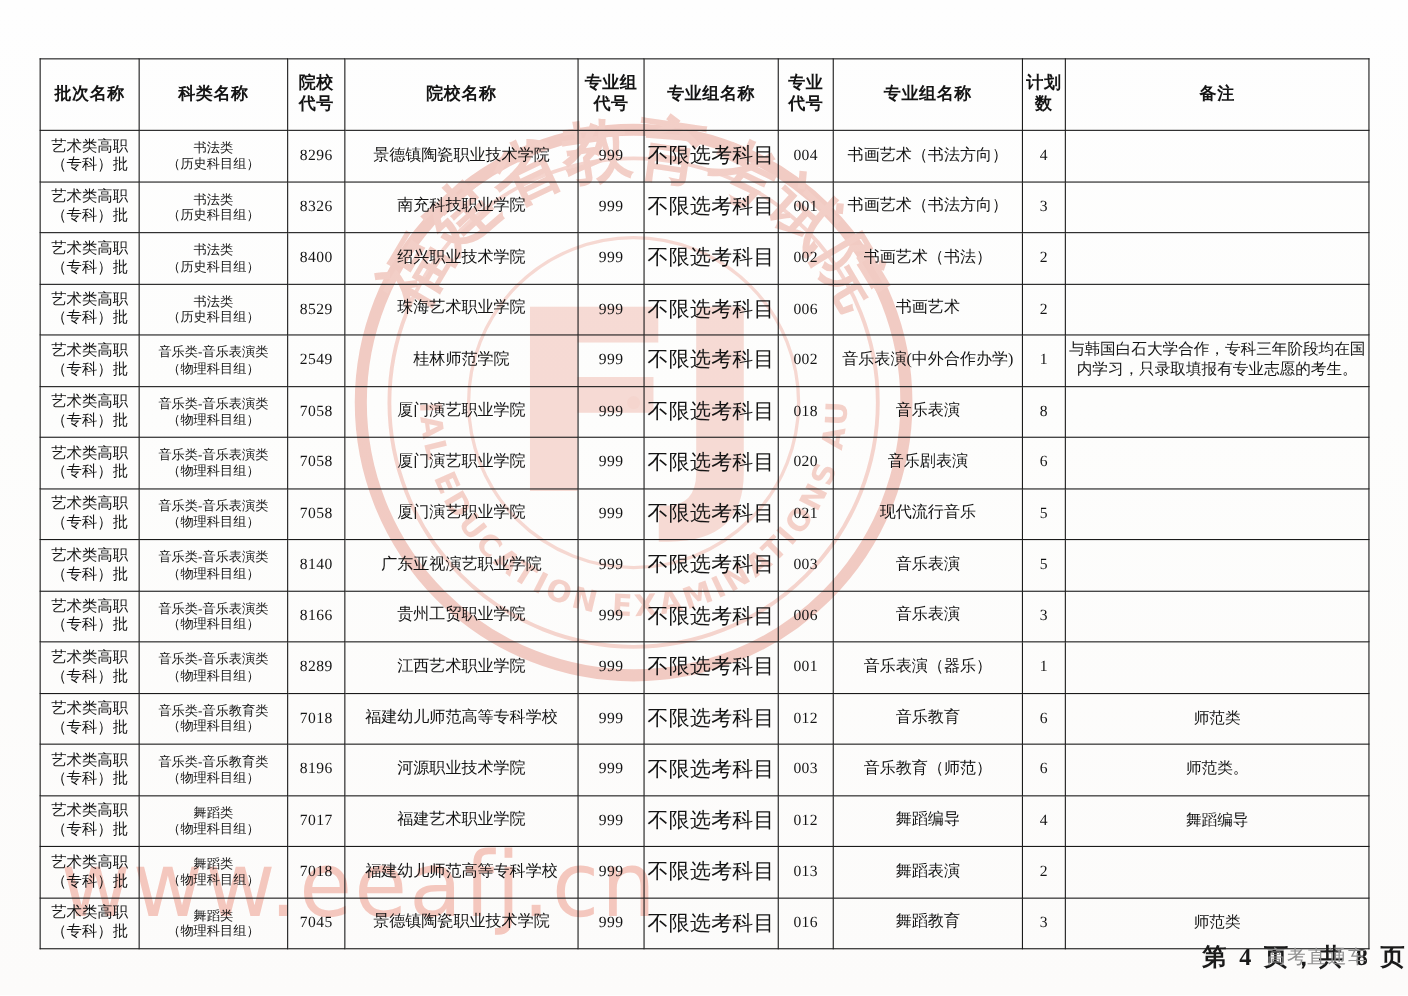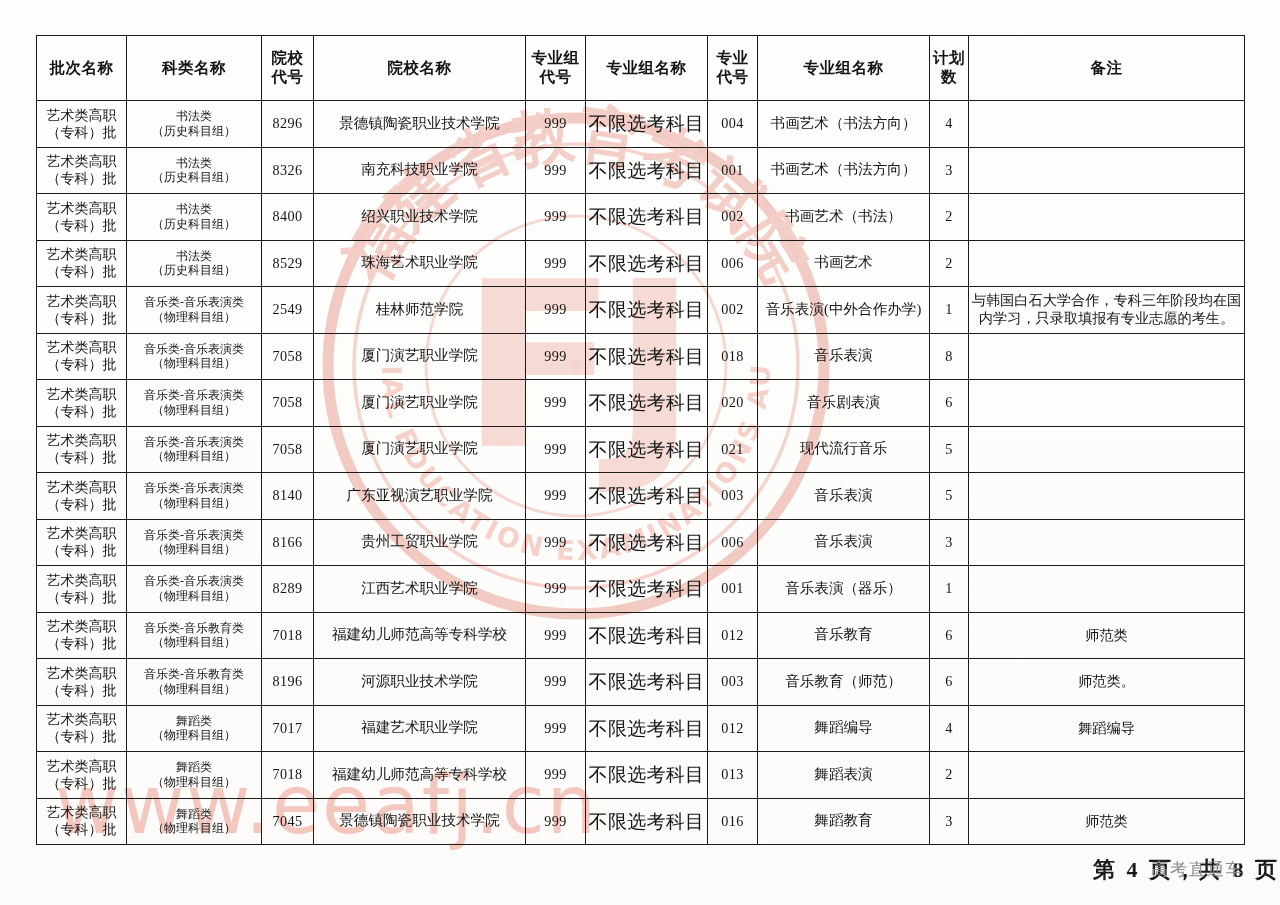--- a/index.html
+++ b/index.html
@@ -35,21 +35,21 @@
     color:#f3bfb4;
     font-weight:400;
     opacity:.85;
     white-space:nowrap;
     transform:scaleY(1.05);
   }
 
   
   #sheet{
     position:absolute;
-    left:36px;top:35px;
+    left:36px;top:53px;
     width:1208px;
   }
   table.plan{
     border-collapse:collapse;
     width:1208px;
     table-layout:fixed;
     background:transparent;
   }
   table.plan td,table.plan th{
     border:1.6px solid #1b1b1b;

